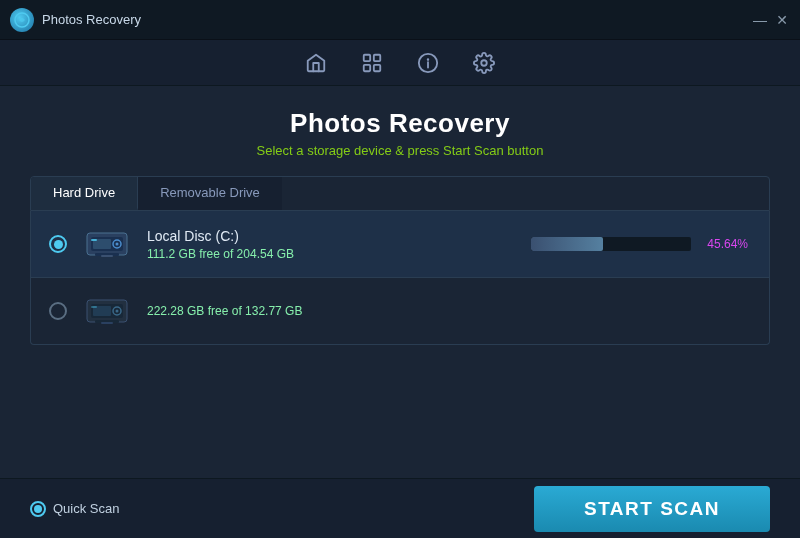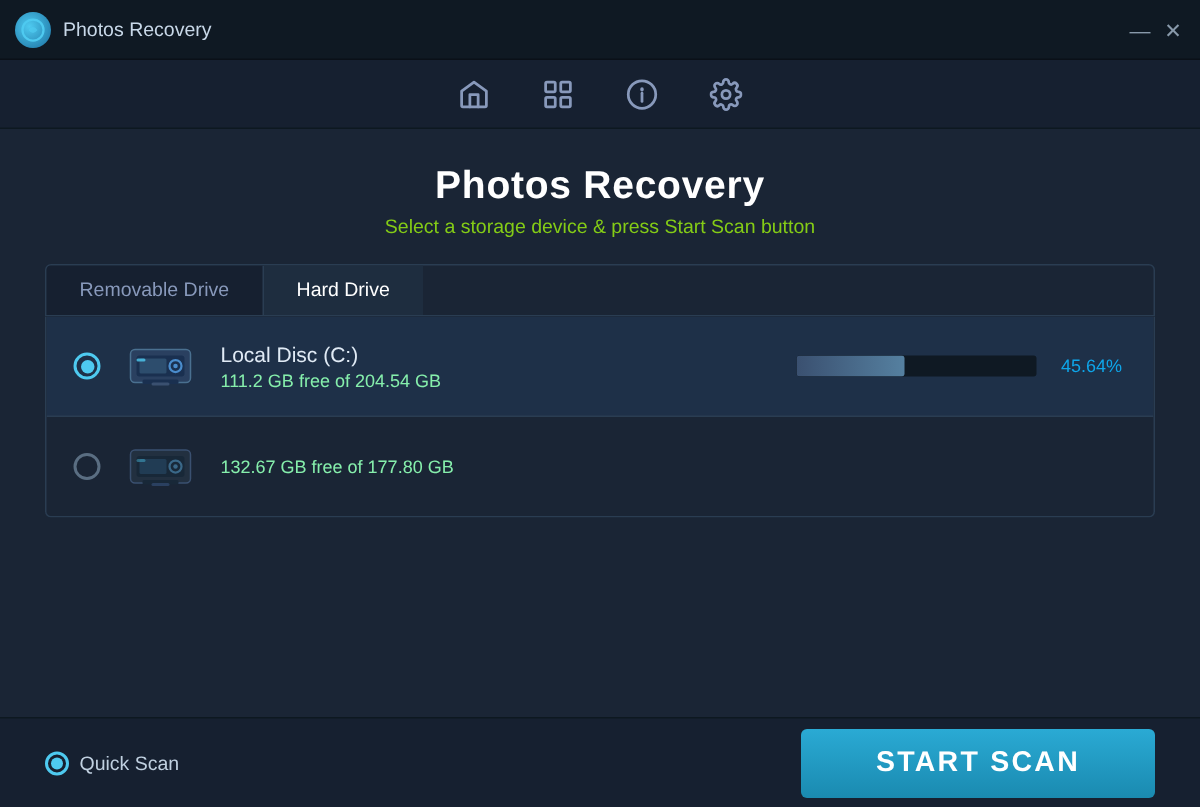--- a/index.html
+++ b/index.html
@@ -202,21 +202,21 @@
       border-radius: 2px;
       overflow: hidden;
     }
     .progress-bar-fill {
       height: 100%;
       background: linear-gradient(to right, #3a5070, #5580a0);
       border-radius: 2px;
     }
     .progress-pct {
       font-size: 12px;
-      color: #0ea5e9;
+      color: #d946ef;
       min-width: 45px;
       text-align: right;
     }
 
     
     #bottom-bar {
       height: 60px;
       background: #162030;
       border-top: 1px solid #0d1820;
       display: flex;
@@ -331,22 +331,22 @@
 </div>
 
 <div id="main-content">
 
   <div id="page-heading">
     <div id="page-title">Photos Recovery</div>
     <div id="page-subtitle">Select a storage device &amp; press Start Scan button</div>
   </div>
 
   <div id="tabs">
+    <div class="tab active">Hard Drive</div>
     <div class="tab">Removable Drive</div>
-    <div class="tab active">Hard Drive</div>
   </div>
 
   <div id="drive-list">
 
     <div class="drive-item selected">
       <div class="radio-btn checked"></div>
       <div class="drive-icon">
         <svg viewBox="0 0 52 38" xmlns="http://www.w3.org/2000/svg">
           <rect x="6" y="8" width="40" height="22" rx="3" fill="#2a4060" stroke="#4a7090" stroke-width="1"></rect>
           <rect x="10" y="12" width="32" height="14" rx="2" fill="#1a3050"></rect>
@@ -379,21 +379,21 @@
           <rect x="10" y="12" width="32" height="14" rx="2" fill="#182838"></rect>
           <rect x="12" y="14" width="18" height="10" rx="1" fill="#2a5070" opacity="0.5"></rect>
           <circle cx="36" cy="19" r="4" fill="#182838" stroke="#3a6888" stroke-width="1.5"></circle>
           <circle cx="36" cy="19" r="1.5" fill="#3a6888"></circle>
           <rect x="14" y="28" width="24" height="3" rx="1" fill="#182838"></rect>
           <rect x="20" y="30" width="12" height="2" rx="1" fill="#2a4060"></rect>
           <rect x="10" y="14" width="6" height="2" rx="1" fill="#4ecaf0" opacity="0.4"></rect>
         </svg>
       </div>
       <div class="drive-info">
-        <div class="drive-free">132.67 GB free of 177.80 GB</div>
+        <div class="drive-free">222.28 GB free of 132.77 GB</div>
       </div>
     </div>
 
   </div>
 </div>
 
 <div id="bottom-bar">
   <div id="scan-options">
     <div class="scan-option">
       <div class="scan-radio checked"></div>

